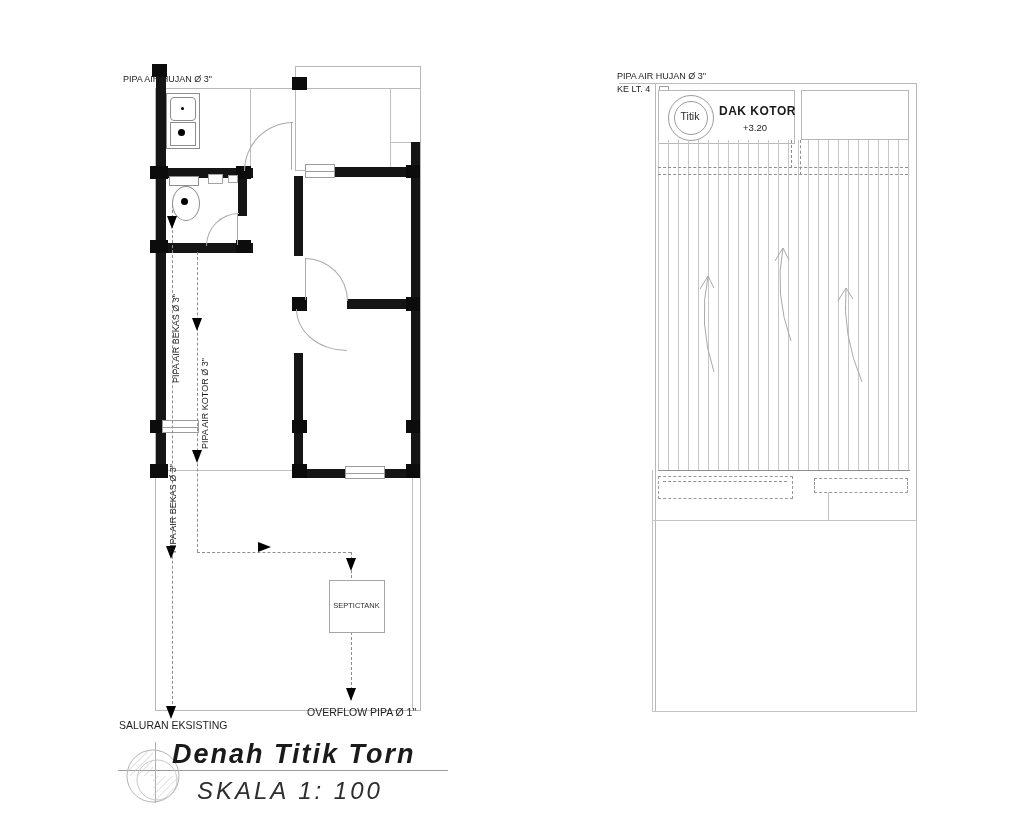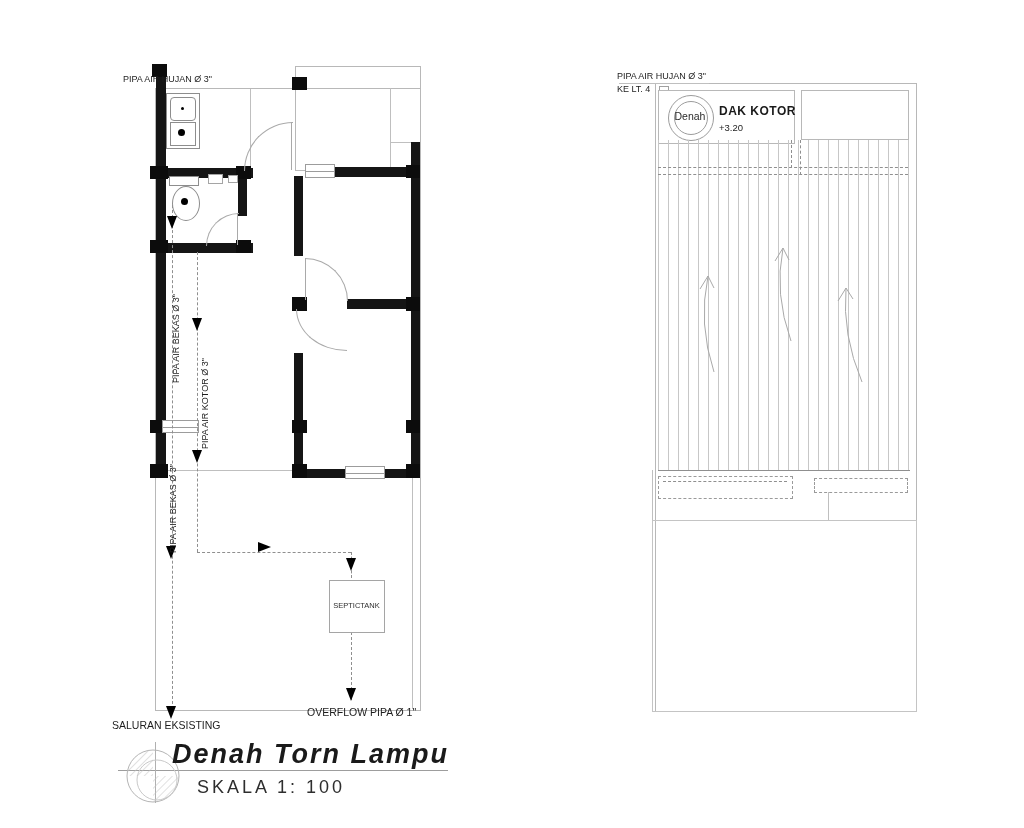--- a/index.html
+++ b/index.html
@@ -30,27 +30,27 @@
   .win{position:absolute;background:#fff;border:1px solid #9c9c9c;}
   .win::after{content:"";position:absolute;left:0;right:0;top:50%;border-top:1px solid #9c9c9c;}
   .fix{position:absolute;border:1px solid #8d8d8d;background:#fff;}
   .dot{position:absolute;background:#000;border-radius:50%;}
   .circle{position:absolute;border:1px solid #9c9c9c;border-radius:50%;background:transparent;}
   .roof{position:absolute;left:658px;top:140px;width:252px;height:330px;
         background:repeating-linear-gradient(90deg,#c7c7c7 0,#c7c7c7 1px,transparent 1px,transparent 10px);
         border-bottom:1px solid #8f8f8f;}
   .title{position:absolute;left:172px;top:739px;font-size:27px;font-weight:bold;font-style:italic;
          letter-spacing:2px;color:#1a1a1a;white-space:nowrap;}
-  .scale{position:absolute;left:197px;top:777px;font-size:18px;
+  .scale{position:absolute;left:197px;top:777px;font-size:24px;font-style:italic;
          letter-spacing:3px;color:#2e2e2e;white-space:nowrap;}
   .torn-lab{position:absolute;left:668px;top:110px;width:44px;text-align:center;
             font-size:10.5px;color:#2b2b2b;}
   .dak-lab{position:absolute;left:719px;top:104px;width:72px;text-align:center;
            font-size:12px;font-weight:bold;letter-spacing:0.5px;color:#1a1a1a;white-space:nowrap;}
-  .elev-lab{position:absolute;left:719px;top:122px;width:72px;text-align:left;
+  .elev-lab{position:absolute;left:719px;top:122px;width:72px;text-align:center;
             font-size:9.5px;color:#1d1d1d;}
   .st-lab{position:absolute;left:329px;top:580px;width:55px;height:51px;display:flex;
           align-items:center;justify-content:center;font-size:7.5px;color:#2e2e2e;}
 </style>
 </head>
 <body>
 
 <div id="sheet">
 
   <div>
@@ -134,53 +134,53 @@
     <div class="arr-d" style="left:346px;top:688px;"></div>
 
     <div class="box" style="left:329px;top:580px;width:54px;height:51px;border-color:#a5a5a5;background:#fff;"></div>
     <div class="st-lab">SEPTICTANK</div>
 
     <div class="lab" style="left:123px;top:74px;">PIPA AIR HUJAN Ø 3"</div>
     <div class="vlab" style="left:171px;top:383px;">PIPA AIR BEKAS Ø 3"</div>
     <div class="vlab" style="left:200px;top:449px;">PIPA AIR KOTOR Ø 3"</div>
     <div class="vlab" style="left:168px;top:553px;">PIPA AIR BEKAS Ø 3"</div>
     <div class="lab-lg" style="left:307px;top:707px;">OVERFLOW PIPA  Ø 1"</div>
-    <div class="lab-lg" style="left:112px;top:720px;">SALURAN EKSISTING</div>
+    <div class="lab-lg" style="left:119px;top:720px;">SALURAN EKSISTING</div>
   </div>
 
   <div>
     <div class="tl" style="left:118px;top:770px;width:330px;height:1px;background:#9d9d9d;"></div>
     <div class="tl" style="left:155px;top:742px;width:1px;height:61px;background:#b0b0b0;"></div>
     <svg class="abs" style="left:124px;top:746px;" width="60" height="60" viewBox="0 0 60 60">
       <defs>
         <pattern id="hatch" width="5" height="5" patternTransform="rotate(45)" patternUnits="userSpaceOnUse">
           <line x1="0" y1="0" x2="0" y2="5" stroke="#c4c4c4" stroke-width="1"></line>
         </pattern>
       </defs>
       <circle cx="29" cy="30" r="26" fill="none" stroke="#b5b5b5"></circle>
       <path d="M29,4 A26,26 0 0,0 3,30 L29,30 Z" fill="url(#hatch)" stroke="none"></path>
       <path d="M29,30 L55,30 A26,26 0 0,1 29,56 Z" fill="url(#hatch)" stroke="none"></path>
       <circle cx="33" cy="34" r="20" fill="none" stroke="#c9c9c9"></circle>
     </svg>
-    <div class="title">Denah Torn Lampu</div>
+    <div class="title">Denah Titik Torn</div>
     <div class="scale">SKALA 1: 100</div>
   </div>
 
   <div>
     <div class="box" style="left:655px;top:83px;width:260px;height:627px;"></div>
 
     <div class="lab" style="left:617px;top:71px;">PIPA AIR HUJAN Ø 3"</div>
     <div class="lab" style="left:617px;top:84px;">KE LT. 4</div>
     <div class="tl" style="left:619px;top:83px;width:90px;height:1px;"></div>
     <div class="box" style="left:659px;top:86px;width:8px;height:8px;border-color:#a0a0a0;background:#fff;"></div>
 
     <div class="box" style="left:658px;top:90px;width:135px;height:52px;background:#fff;"></div>
     <div class="circle" style="left:668px;top:95px;width:44px;height:44px;"></div>
     <div class="circle" style="left:674px;top:101px;width:32px;height:32px;"></div>
-    <div class="torn-lab">Denah</div>
+    <div class="torn-lab">Titik</div>
     <div class="dak-lab">DAK KOTOR</div>
     <div class="elev-lab">+3.20</div>
     <div class="box" style="left:801px;top:90px;width:106px;height:48px;background:#fff;"></div>
 
     <div class="roof"></div>
     <div class="dashh" style="left:658px;top:167px;width:250px;"></div>
     <div class="dashh" style="left:658px;top:174px;width:250px;"></div>
     <div class="dashv" style="left:791px;top:140px;height:28px;"></div>
     <div class="dashv" style="left:800px;top:140px;height:35px;"></div>
 

